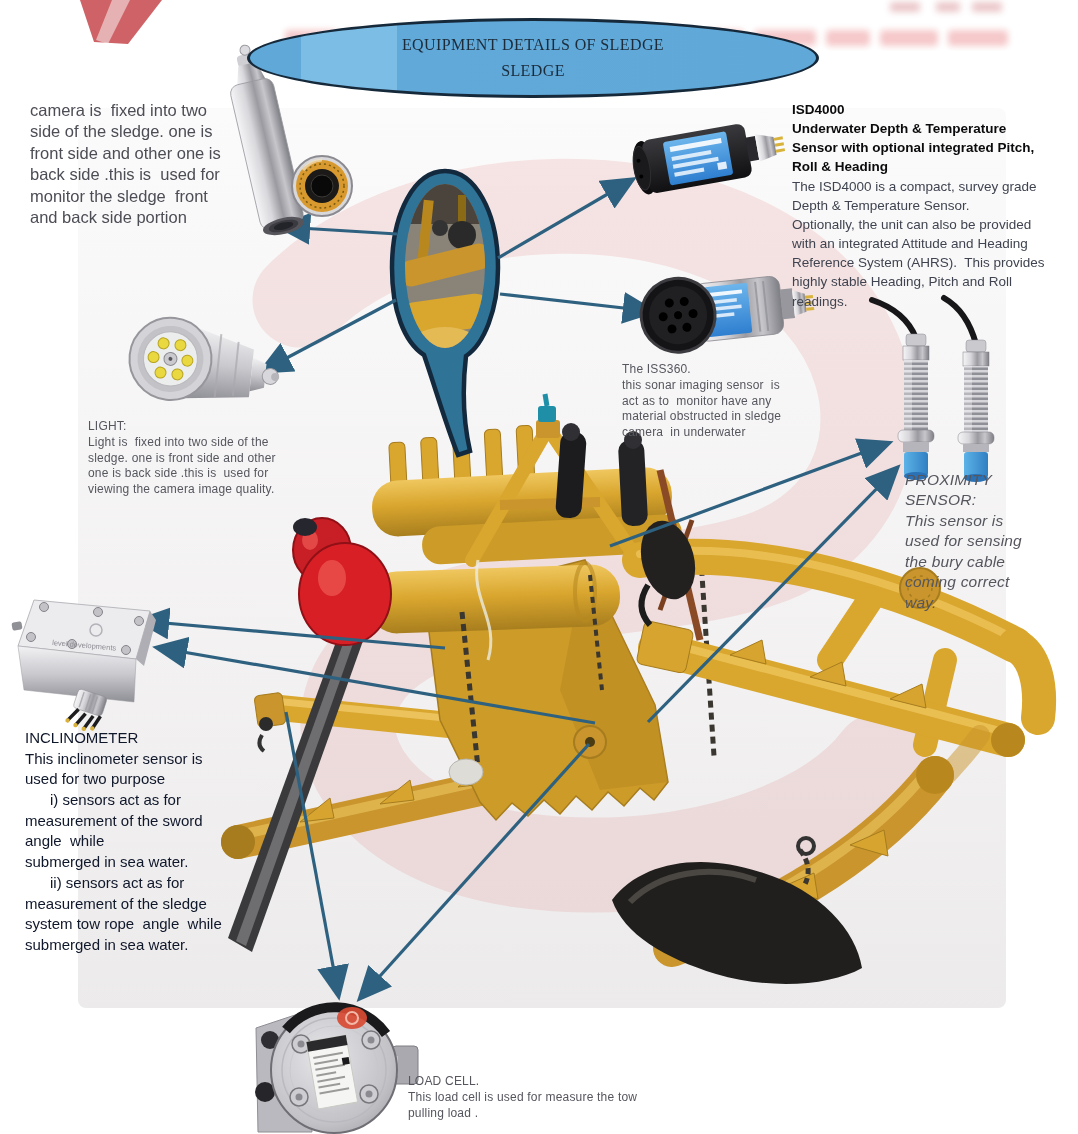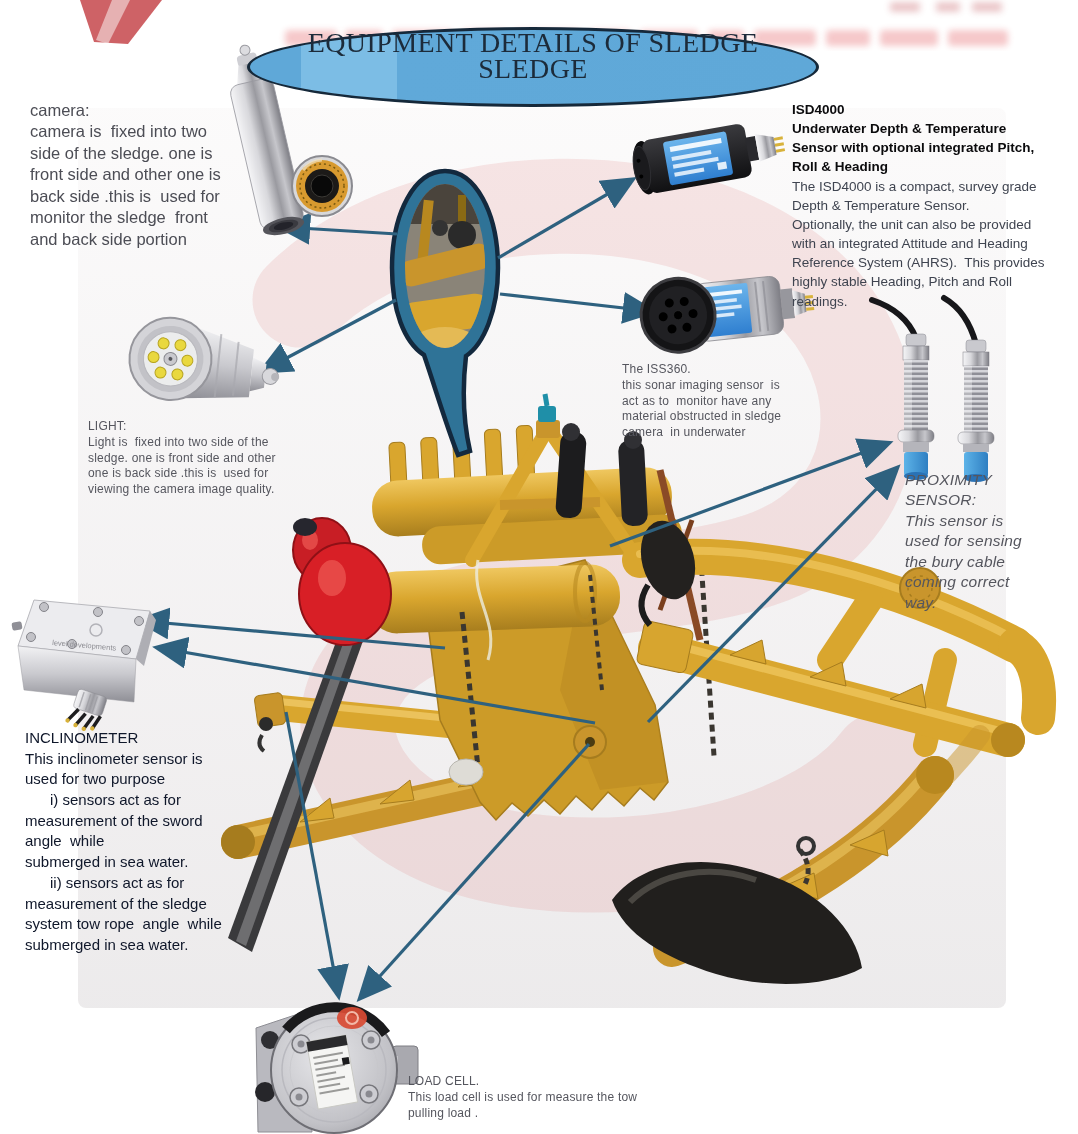--- a/index.html
+++ b/index.html
@@ -10,25 +10,25 @@
   .note .hd{display:block;}
   .gray-note{color:#55565e;font-size:12px;line-height:1.32;letter-spacing:.2px;}
   .camera-note{left:30px;top:100px;width:256px;color:#4c4d55;font-size:16.5px;line-height:1.3;}
   .isd-note{left:792px;top:100px;width:292px;font-size:13.5px;line-height:1.42;color:#3f4450;}
   .isd-note .hd,.isd-note .sub{font-weight:bold;color:#0b0b0d;}
   .light-note{left:88px;top:419px;width:258px;}
   .iss-note{left:622px;top:362px;width:248px;}
   .prox-note{left:905px;top:470px;width:156px;font-size:15.5px;font-style:italic;}
   .incl-note{left:25px;top:728px;width:220px;color:#0f172a;font-size:15px;line-height:1.38;}
   .load-note{left:408px;top:1046px;width:332px;margin-top:28px;}
-  .title-ellipse{position:absolute;left:247px;top:27px;width:566px;height:74px;z-index:5;
+  .title-ellipse{position:absolute;left:247px;top:18px;width:566px;height:74px;z-index:5;
      border:3.5px solid #16293a;border-radius:50% / 50%;
      background:linear-gradient(90deg,#5fa8d8 0%,#5fa8d8 9%,#7cbde5 9%,#7cbde5 26%,#60a9d9 26%,#5fa8d8 100%);
-     display:flex;flex-direction:column;align-items:center;justify-content:flex-start;
-     font-family:"Liberation Serif",serif;color:#1c2b3a;font-size:28px;letter-spacing:.4px;
+     display:flex;flex-direction:column;align-items:center;justify-content:center;
+     font-family:"Liberation Serif",serif;color:#1c2b3a;font-size:16px;letter-spacing:.4px;
      line-height:26px;text-align:center;}
 </style>
 </head>
 <body>
 
 <div class="canvas">
 
 <svg class="gfx" width="1078" height="1134" viewBox="0 0 1078 1134">
   <defs>
     <marker id="ah" markerWidth="11" markerHeight="10" refX="8.5" refY="5" orient="auto">
@@ -420,21 +420,21 @@
     <ellipse cx="352" cy="1018" rx="15" ry="11" fill="#D84A33" opacity=".92"></ellipse>
     <circle cx="352" cy="1018" r="6" fill="none" stroke="#F2B8A8" stroke-width="2"></circle>
   </g>
 </svg>
 
 <div class="title-ellipse">
   <div>EQUIPMENT DETAILS  OF SLEDGE</div>
   <div>SLEDGE</div>
 </div>
 
-<div class="note camera-note"><span class="hd">camera:</span><span>camera is  fixed into two
+<div class="note camera-note"><span>camera is  fixed into two
 side of the sledge. one is
 front side and other one is
 back side .this is  used for
 monitor the sledge  front
 and back side portion</span></div>
 
 <div class="note isd-note"><span class="hd">ISD4000</span><span class="sub" style="display:block">Underwater Depth &amp; Temperature
 Sensor with optional integrated Pitch,
 Roll &amp; Heading</span><span>The ISD4000 is a compact, survey grade
 Depth &amp; Temperature Sensor.

